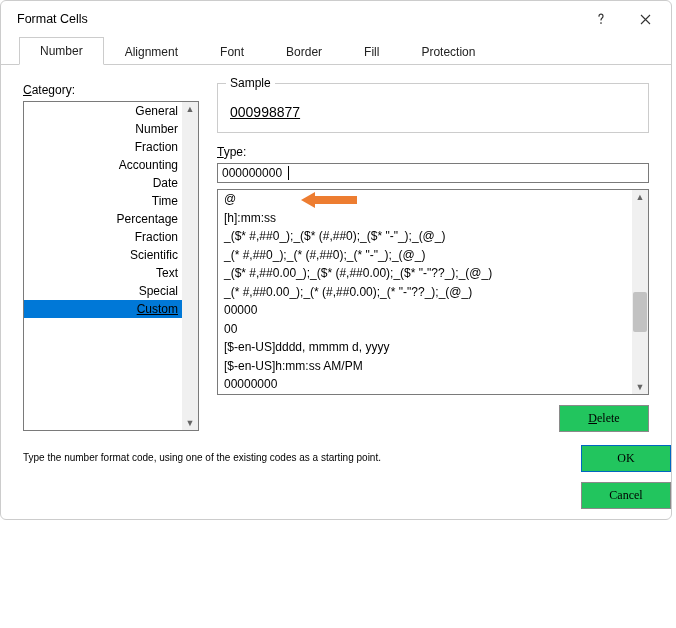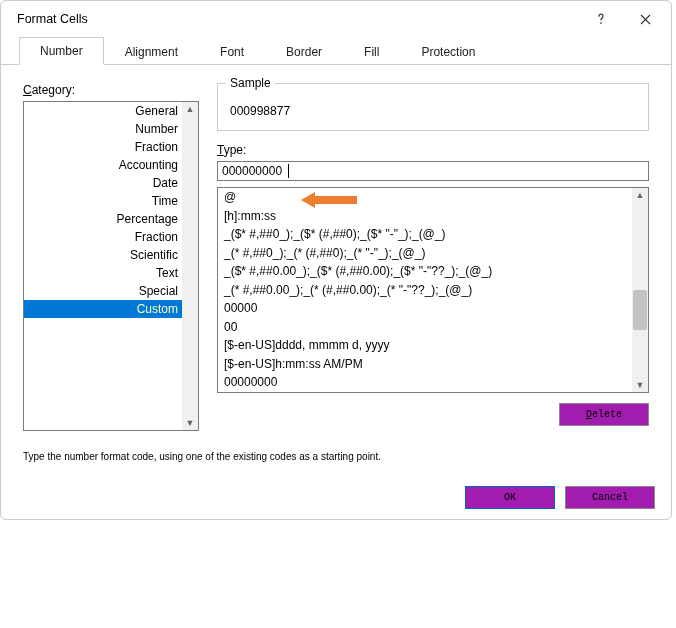--- a/index.html
+++ b/index.html
@@ -74,21 +74,22 @@
     display: flex;
   }
   .listbox-items { flex: 1; overflow: hidden; text-align: right; }
   .listbox-item {
     padding: 1px 4px;
     font-size: 12px;
     line-height: 16px;
   }
   .listbox-item.selected {
     background: #0078d7;
-    color: #fef9c3;
+    color: #000000;
+    text-decoration: underline;
   }
   .list-scroll {
     width: 16px;
     background: #f0f0f0;
     display: flex;
     flex-direction: column;
     justify-content: space-between;
   }
   .scroll-arrow { font-size: 9px; color: #666; text-align: center; padding: 2px 0; }
 
@@ -97,21 +98,21 @@
     position: relative;
     padding: 20px 10px 12px 10px;
   }
   .groupbox-title {
     position: absolute;
     top: -8px; left: 8px;
     background: #fff;
     padding: 0 4px;
     font-size: 12px;
   }
-  .sample-value { padding-left: 2px; font-size: 12px; }
+  .sample-value { padding-left: 2px; font-size: 14px; text-decoration: underline; }
 
   .type-input-wrap {
     position: relative;
     margin-top: 4px;
   }
   .type-input {
     width: 100%;
     border: 1px solid #7a7a7a;
     padding: 2px 4px;
     font-size: 12px;
@@ -155,39 +156,40 @@
   }
 
   .delete-row {
     display: flex;
     justify-content: flex-end;
     margin-top: 10px;
   }
   .btn {
     min-width: 90px;
     padding: 5px 12px;
-    background: #a21caf;
+    background: #22c55e;
     border: 1px solid #8a8a8a;
-    font-size: 10px;
-    font-family: Liberation Mono, monospace;
+    font-size: 12px;
+    font-family: Liberation Serif, serif;
     text-align: center;
   }
   .btn.primary { border: 1px solid #0067c0; }
 
   .info-text {
     padding: 10px 22px;
     font-size: 10px;
   }
 
   .footer {
     position: absolute;
     bottom: 10px;
-    right: 16px;
+    right: 0;
     display: flex;
     gap: 10px;
+    flex-direction: column;
   }
   .footer .btn { width: 90px; }
 
   
   .arrow {
     position: absolute;
     pointer-events: none;
   }
   .arrow svg { display: block; }
 </style>

